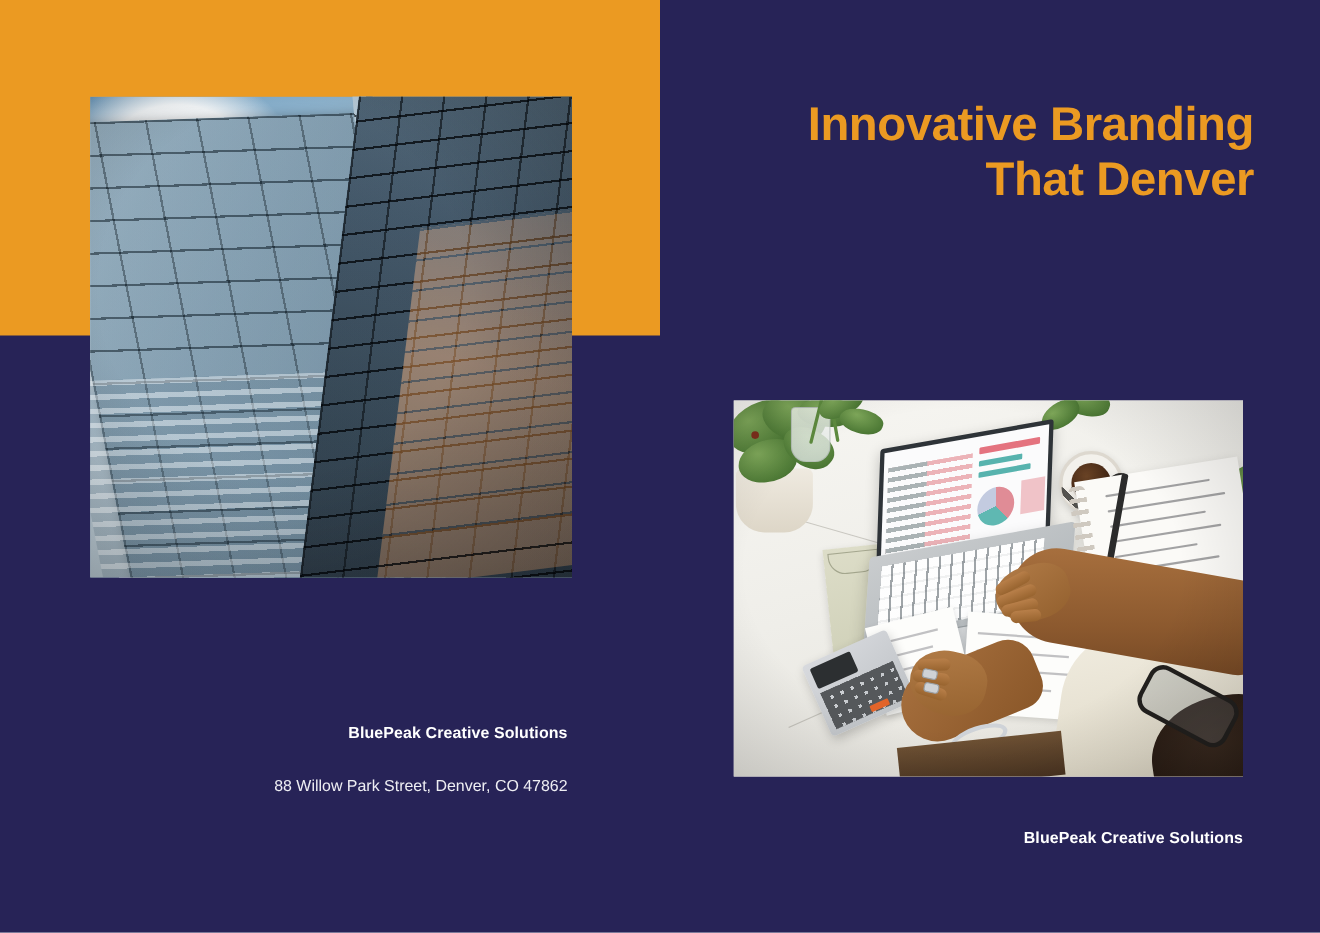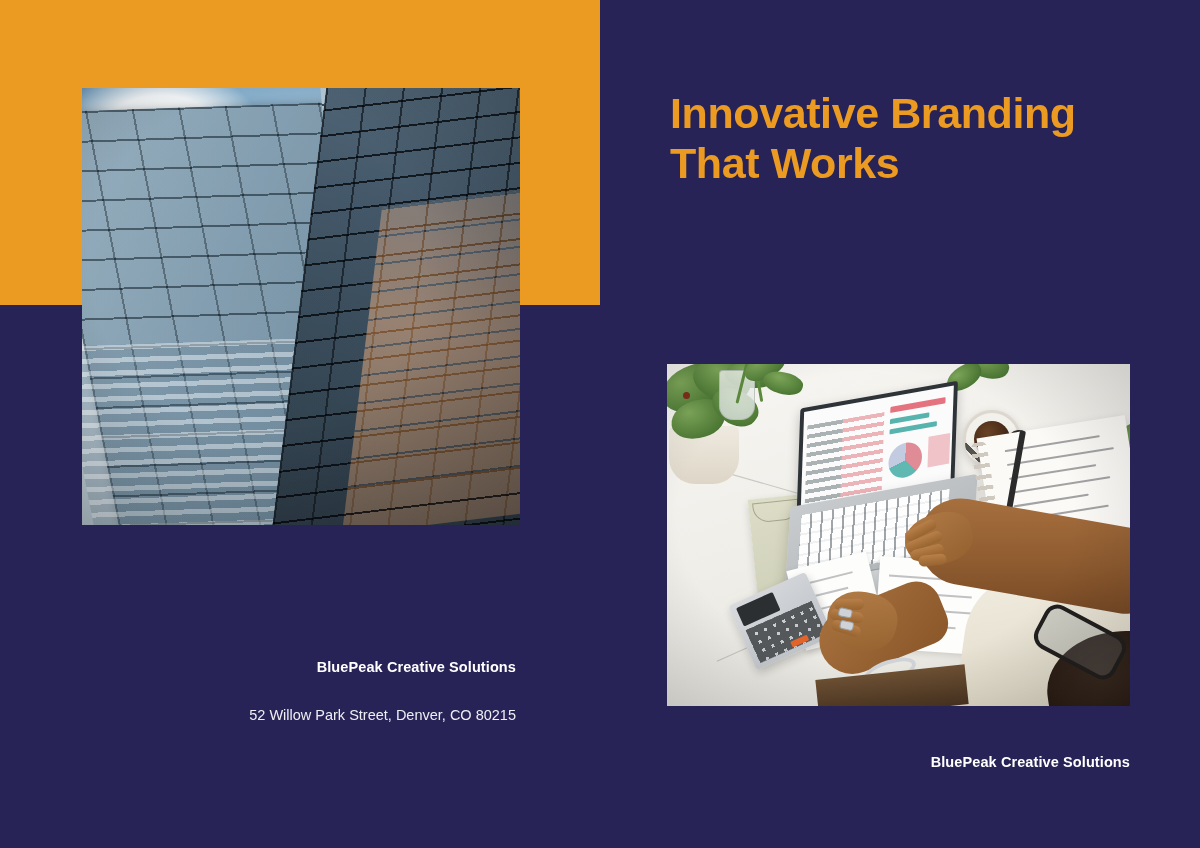--- a/index.html
+++ b/index.html
@@ -443,20 +443,21 @@
   .headline {
     position: absolute;
     left: 670px;
     top: 88px;
     width: 470px;
     font-size: 43px;
     font-weight: bold;
     line-height: 1.17;
     letter-spacing: -0.4px;
     color: #eb9a22;
+    text-align: right;
   }
   .subhead {
     position: absolute;
     left: 670px;
     top: 259px;
     width: 430px;
     font-size: 14.5px;
     line-height: 1.62;
     color: #f1f0f5;
   }
@@ -503,21 +504,21 @@
     <div class="bld-left-tower"></div>
     <div class="bld-louvre"></div>
     <div class="bld-spine"></div>
     <div class="bld-right-tower"></div>
     <div class="bld-warm"></div>
     <div class="bld-vignette"></div>
   </div>
 
   <div class="headline">
     <div>Innovative Branding</div>
-    <div>That Works</div>
+    <div>That Denver</div>
   </div>
 
 
   <div class="photo-desk">
     <div class="desk-surface"></div>
     <div class="desk-seam seam-a"></div>
     <div class="desk-seam seam-b"></div>
     <div class="desk-seam seam-c"></div>
 
     <div class="plant-pot"></div>
@@ -611,18 +612,18 @@
     <div class="bracelet"></div>
     <div class="chair"></div>
     <div class="head"></div>
     <div class="glasses"></div>
 
     <div class="desk-vignette"></div>
   </div>
 
   <div class="contact-block">
     <div class="contact-company">BluePeak Creative Solutions</div>
-    <div class="contact-line">52 Willow Park Street, Denver, CO 80215</div>
+    <div class="contact-line">88 Willow Park Street, Denver, CO 47862</div>
   </div>
 
   <div class="footer-company">BluePeak Creative Solutions</div>
 
 </div>
 
 </body></html>

